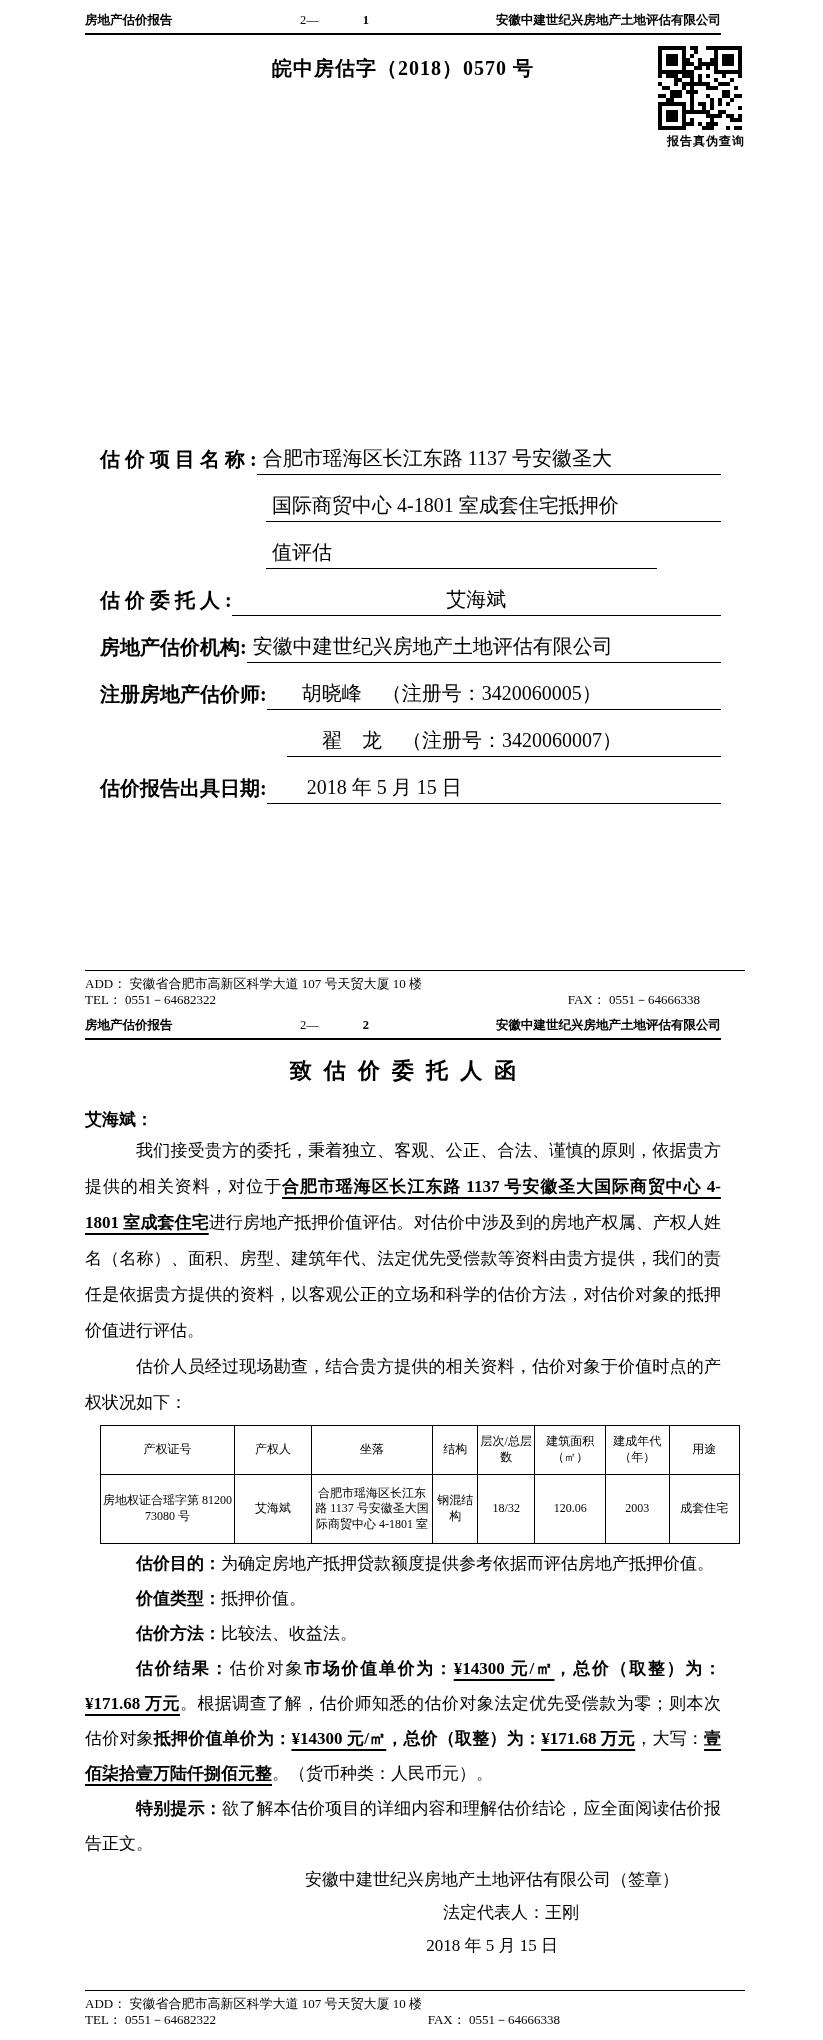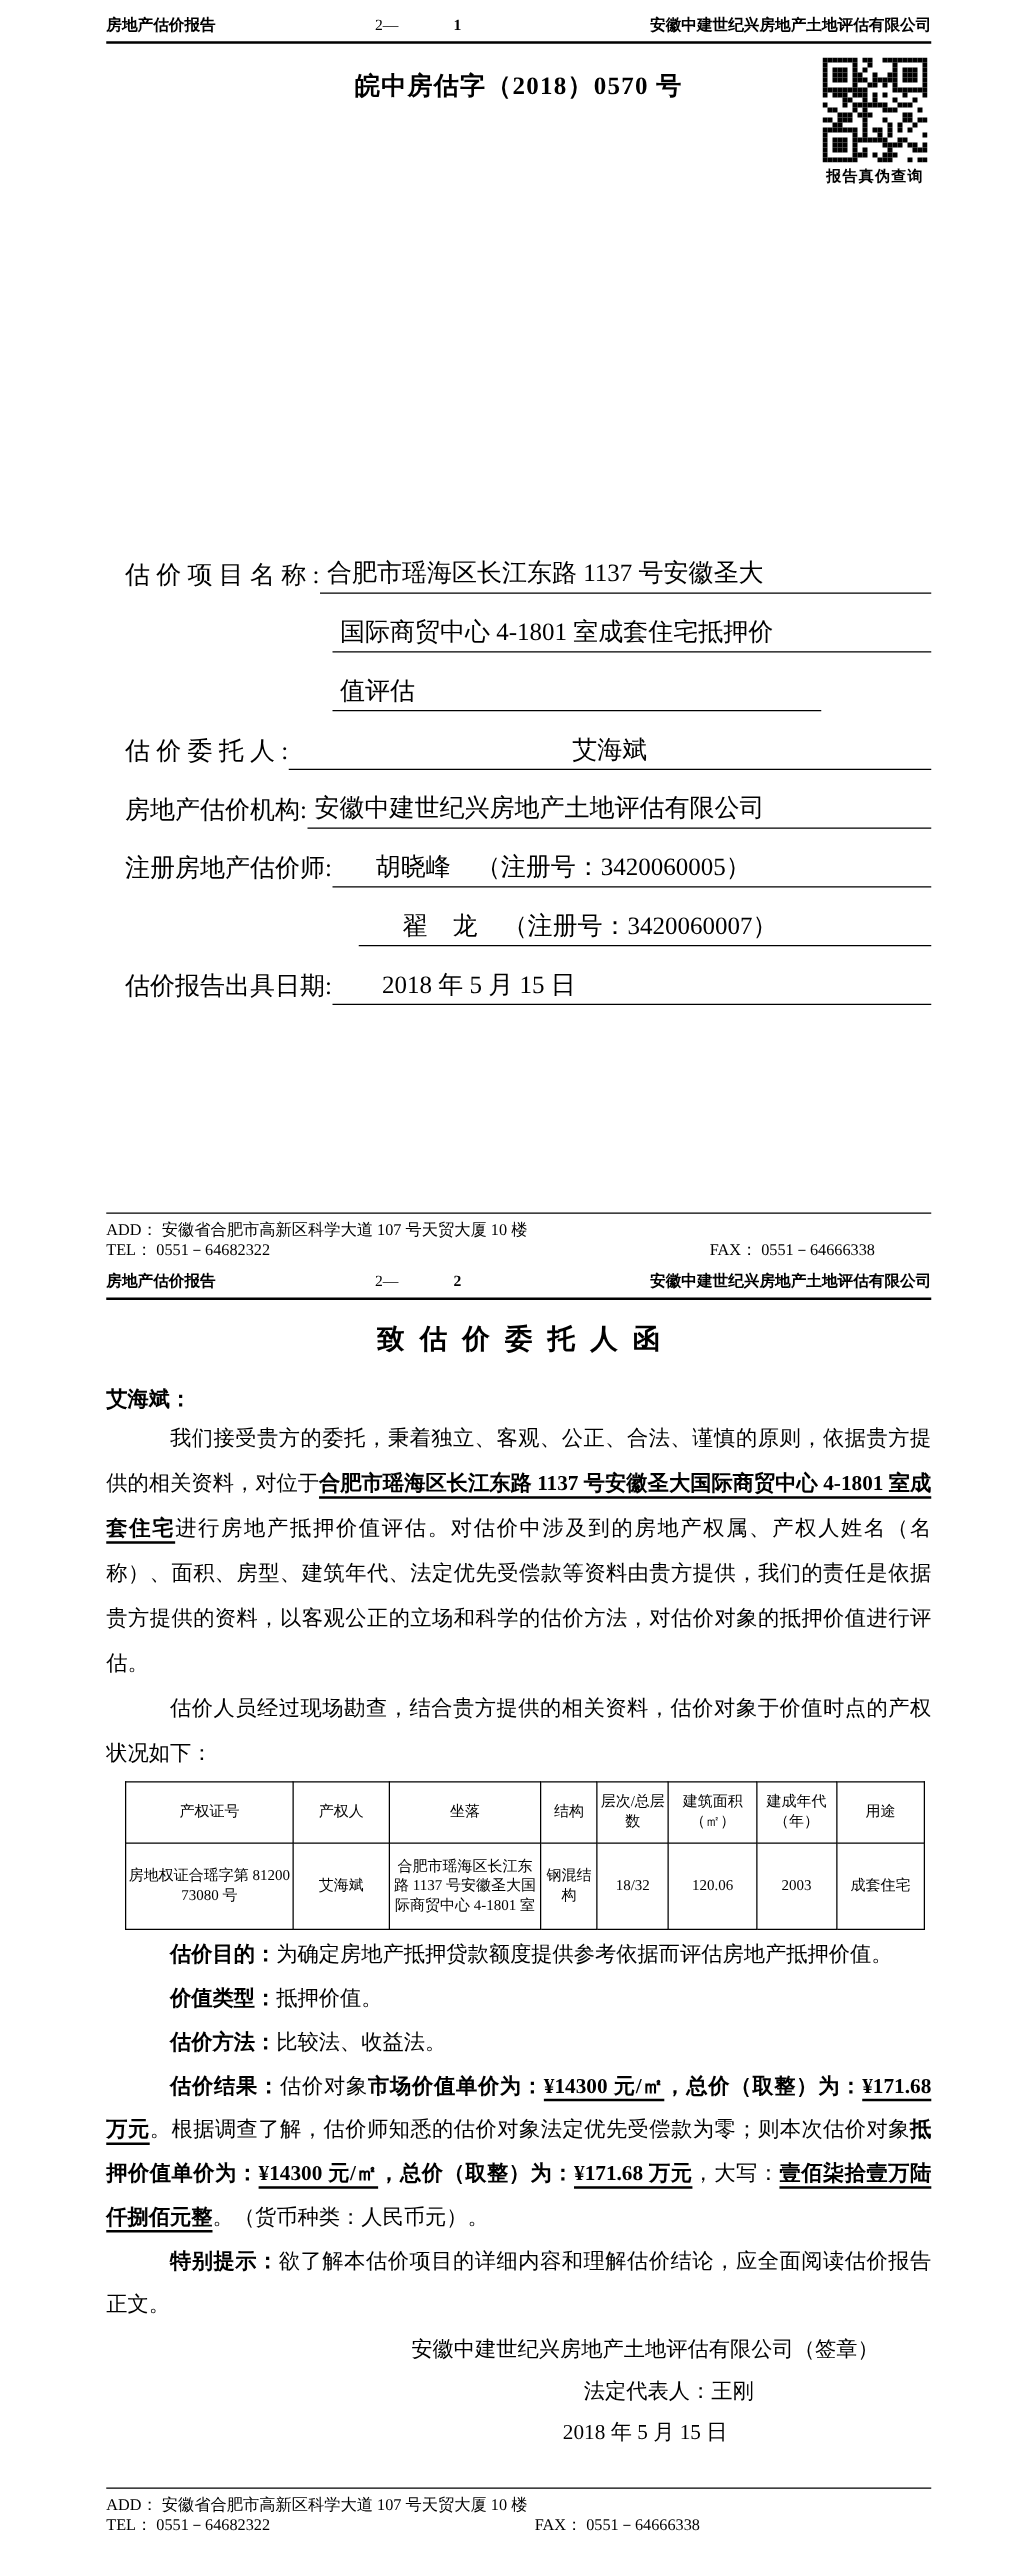--- a/index.html
+++ b/index.html
@@ -1,43 +1,43 @@
 <!DOCTYPE html>
 <html><head>
 <meta charset="utf-8">
 <style>
   html,body{margin:0;padding:0;background:#ffffff;}
   body{width:823px;height:2040px;position:relative;color:#000;
        font-family:"Liberation Serif","DejaVu Serif",serif;}
   .page{position:absolute;left:0;width:823px;box-sizing:border-box;
-        padding:0 78px 0 85px;background:#fff;}
+        padding:0 102px 0 85px;background:#fff;}
   .page1{top:0;height:1005px;}
   .page2{top:1005px;height:1035px;}
 
   
   .pg-header{display:flex;align-items:baseline;padding-top:12px;font-size:12.5px;}
   .ph-left{font-weight:bold;width:215px;}
   .ph-center{display:flex;gap:44px;}
   .ph-num{font-weight:bold;}
   .ph-right{margin-left:auto;font-weight:bold;}
   .ph-rule{border-top:2px solid #000;margin-top:4px;}
 
   
-  .qr-wrap{position:absolute;top:46px;right:78px;width:90px;text-align:center;}
+  .qr-wrap{position:absolute;top:46px;right:78px;width:90px;text-align:right;}
   .qr{width:84px;height:84px;display:block;margin:0 auto;}
   .qr-caption{font-size:12px;font-weight:bold;margin-top:3px;letter-spacing:1px;white-space:nowrap;}
 
   
   .doc-title{margin:92px 0 0;text-align:center;font-size:33px;font-weight:bold;
              letter-spacing:0.42em;text-indent:0.42em;white-space:nowrap;}
   .doc-number{text-align:center;font-size:20px;font-weight:bold;margin-top:20px;letter-spacing:1px;}
 
   .form{margin:346px 0 0 15px;}
   .form-row{display:flex;align-items:flex-end;height:47px;font-size:20px;}
-  .flabel{font-weight:normal;white-space:pre;padding-bottom:2px;text-align:center;}
+  .flabel{font-weight:bold;white-space:pre;padding-bottom:2px;text-align:center;}
   .fspacer1{width:166px;flex:0 0 166px;}
   .fspacer2{width:187px;flex:0 0 187px;}
   .fval{flex:1 1 auto;border-bottom:1.5px solid #000;padding:0 0 2px 6px;white-space:pre;overflow:hidden;margin-top:12px;}
   .fval.center{text-align:center;padding-left:0;}
   .fval.short{flex:0 0 385px;}
   .fval.pad35{padding-left:35px;}
   .fval.pad40{padding-left:40px;}
 
   
   .pg-footer{position:absolute;left:85px;right:78px;font-size:13px;line-height:16px;}

